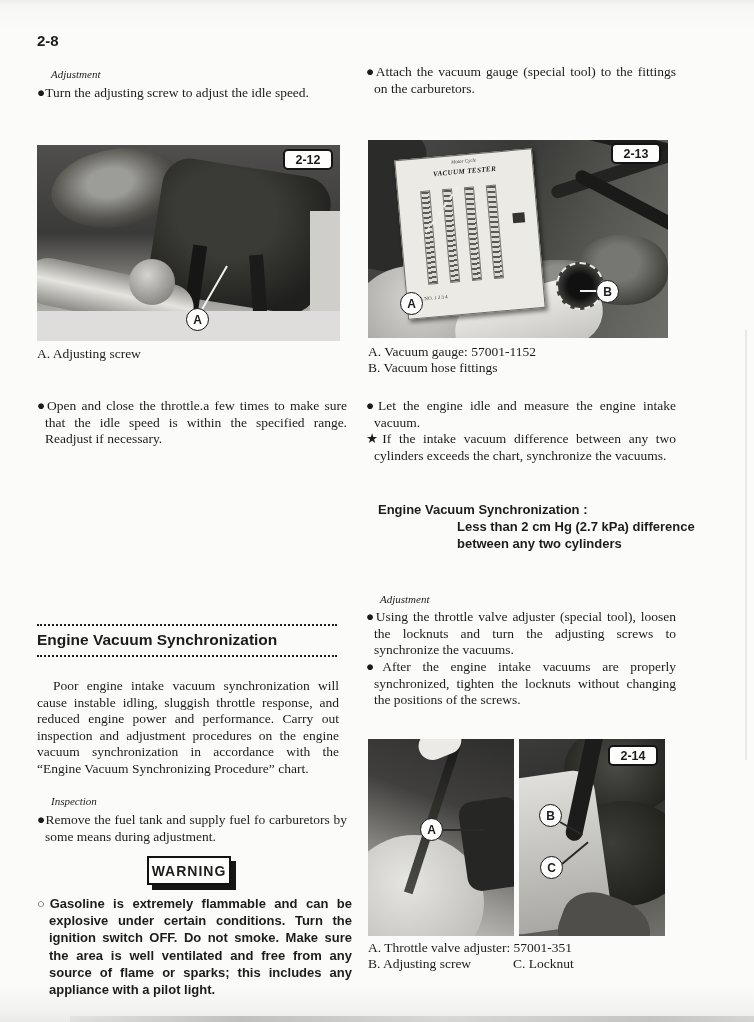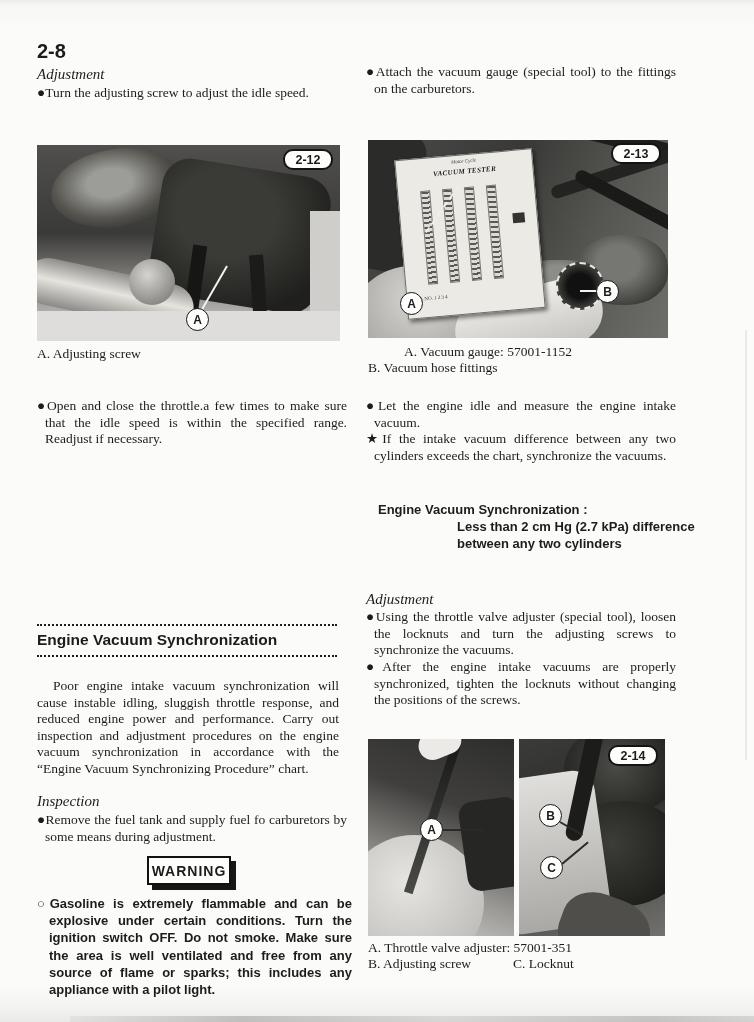--- a/index.html
+++ b/index.html
@@ -4,32 +4,32 @@
 <style>
   html,body{margin:0;padding:0;background:#ffffff;}
   #page{position:relative;width:754px;height:1022px;overflow:hidden;
         background:linear-gradient(180deg,#ececea 0px,#f7f7f6 6px,#fbfbfa 30px,#fbfbfa 985px,#f2f2f0 1010px,#e9e9e7 1022px);
         font-family:"Liberation Serif",serif;color:#1c1c1c;}
   .abs{position:absolute;}
   .body{font-size:13.5px;line-height:16.6px;text-align:justify;}
   .hang{padding-left:8px;text-indent:-8px;}
   .hang12{padding-left:12px;text-indent:-12px;}
   .indent-first{text-indent:16px;}
-  .heading-italic{font-style:italic;font-size:15px;line-height:18px;}
-  .page-number{position:absolute;left:37px;top:40px;font-family:"Liberation Sans",sans-serif;font-weight:bold;font-size:20px;}
+  .heading-italic{font-style:italic;font-size:11px;line-height:18px;margin-left:14px;}
+  .page-number{position:absolute;left:37px;top:32px;font-family:"Liberation Sans",sans-serif;font-weight:bold;font-size:15px;}
   .caption{font-size:13.5px;line-height:16px;}
   .dotline{border-top:2.6px dotted #1c1c1c;height:0;}
   .section-title{font-family:"Liberation Sans",sans-serif;font-weight:bold;font-size:15.5px;margin:5px 0 6px 0;}
   .spec{font-family:"Liberation Sans",sans-serif;font-weight:bold;font-size:13px;line-height:17px;}
   .warnbox{position:absolute;left:147px;top:856px;width:80px;height:25px;background:#fdfdfc;
            border:2.5px solid #111;box-shadow:5px 5px 0 0 #161616;display:flex;align-items:center;justify-content:center;
            font-family:"Liberation Sans",sans-serif;font-weight:bold;font-size:14px;letter-spacing:1px;}
   .warntext{font-family:"Liberation Sans",sans-serif;font-weight:bold;font-size:13px;line-height:17.2px;text-align:justify;}
   .photo{position:absolute;overflow:hidden;background:#3c3c3a;}
-  .badge{position:absolute;width:46px;height:17px;background:#fdfdfc;border:2px solid #141414;border-radius:10px;
+  .badge{position:absolute;width:46px;height:17px;background:#fdfdfc;border:2px solid #141414;border-radius:5px;
          display:flex;align-items:center;justify-content:center;font-family:"Liberation Sans",sans-serif;
          font-weight:bold;font-size:12.5px;z-index:6;}
   .circ{position:absolute;width:21px;height:21px;border-radius:50%;background:#fdfdfc;border:1.7px solid #141414;
         display:flex;align-items:center;justify-content:center;font-family:"Liberation Sans",sans-serif;
         font-weight:bold;font-size:12px;z-index:6;}
   .leader{position:absolute;height:2px;background:#f2f2f0;transform-origin:0 50%;z-index:5;}
   .leader-dark{position:absolute;height:2px;background:#2a2a28;transform-origin:0 50%;z-index:5;}
   .shape{position:absolute;}
   
   .tester{position:absolute;left:33px;top:14px;width:136px;height:158px;background:#eceae5;border:1px solid #6a6a66;
@@ -114,21 +114,21 @@
       <div class="btn"></div>
       <div class="scale">CYL NO. 1      2      3      4</div>
     </div>
     <div class="gaugecircle" style="left:188px;top:122px;"></div>
     <div class="badge" style="left:243px;top:3px;">2-13</div>
     <div class="shape" style="left:52px;top:100px;width:68px;height:0;border-top:2px dashed #f0efeb;transform:rotate(-55deg);transform-origin:0 50%;z-index:5;"></div>
     <div class="circ" style="left:32px;top:152px;">A</div>
     <div class="leader" style="left:212px;top:150px;width:26px;"></div>
     <div class="circ" style="left:228px;top:140px;">B</div>
   </div>
-  <div class="abs caption" style="left:368px;top:344px;margin-left:36px;">A. Vacuum gauge: 57001-1152</div>
+  <div class="abs caption" style="left:368px;top:344px;">A. Vacuum gauge: 57001-1152</div>
   <div class="abs caption" style="left:368px;top:360px;">B. Vacuum hose fittings</div>
 
   <div class="abs body hang" style="left:366px;top:398px;width:302px;">●Let the engine idle and measure the engine intake vacuum.</div>
   <div class="abs body hang" style="left:366px;top:431px;width:302px;">★If the intake vacuum difference between any two cylinders exceeds the chart, synchronize the vacuums.</div>
 
   <div class="abs spec" style="left:370px;top:501px;padding-left:8px;">Engine Vacuum Synchronization :</div>
   <div class="abs spec" style="left:457px;top:518px;">Less than 2 cm Hg (2.7 kPa) difference</div>
   <div class="abs spec" style="left:457px;top:535px;">between any two cylinders</div>
 
   <div class="abs heading-italic" style="left:366px;top:590px;">Adjustment</div>

